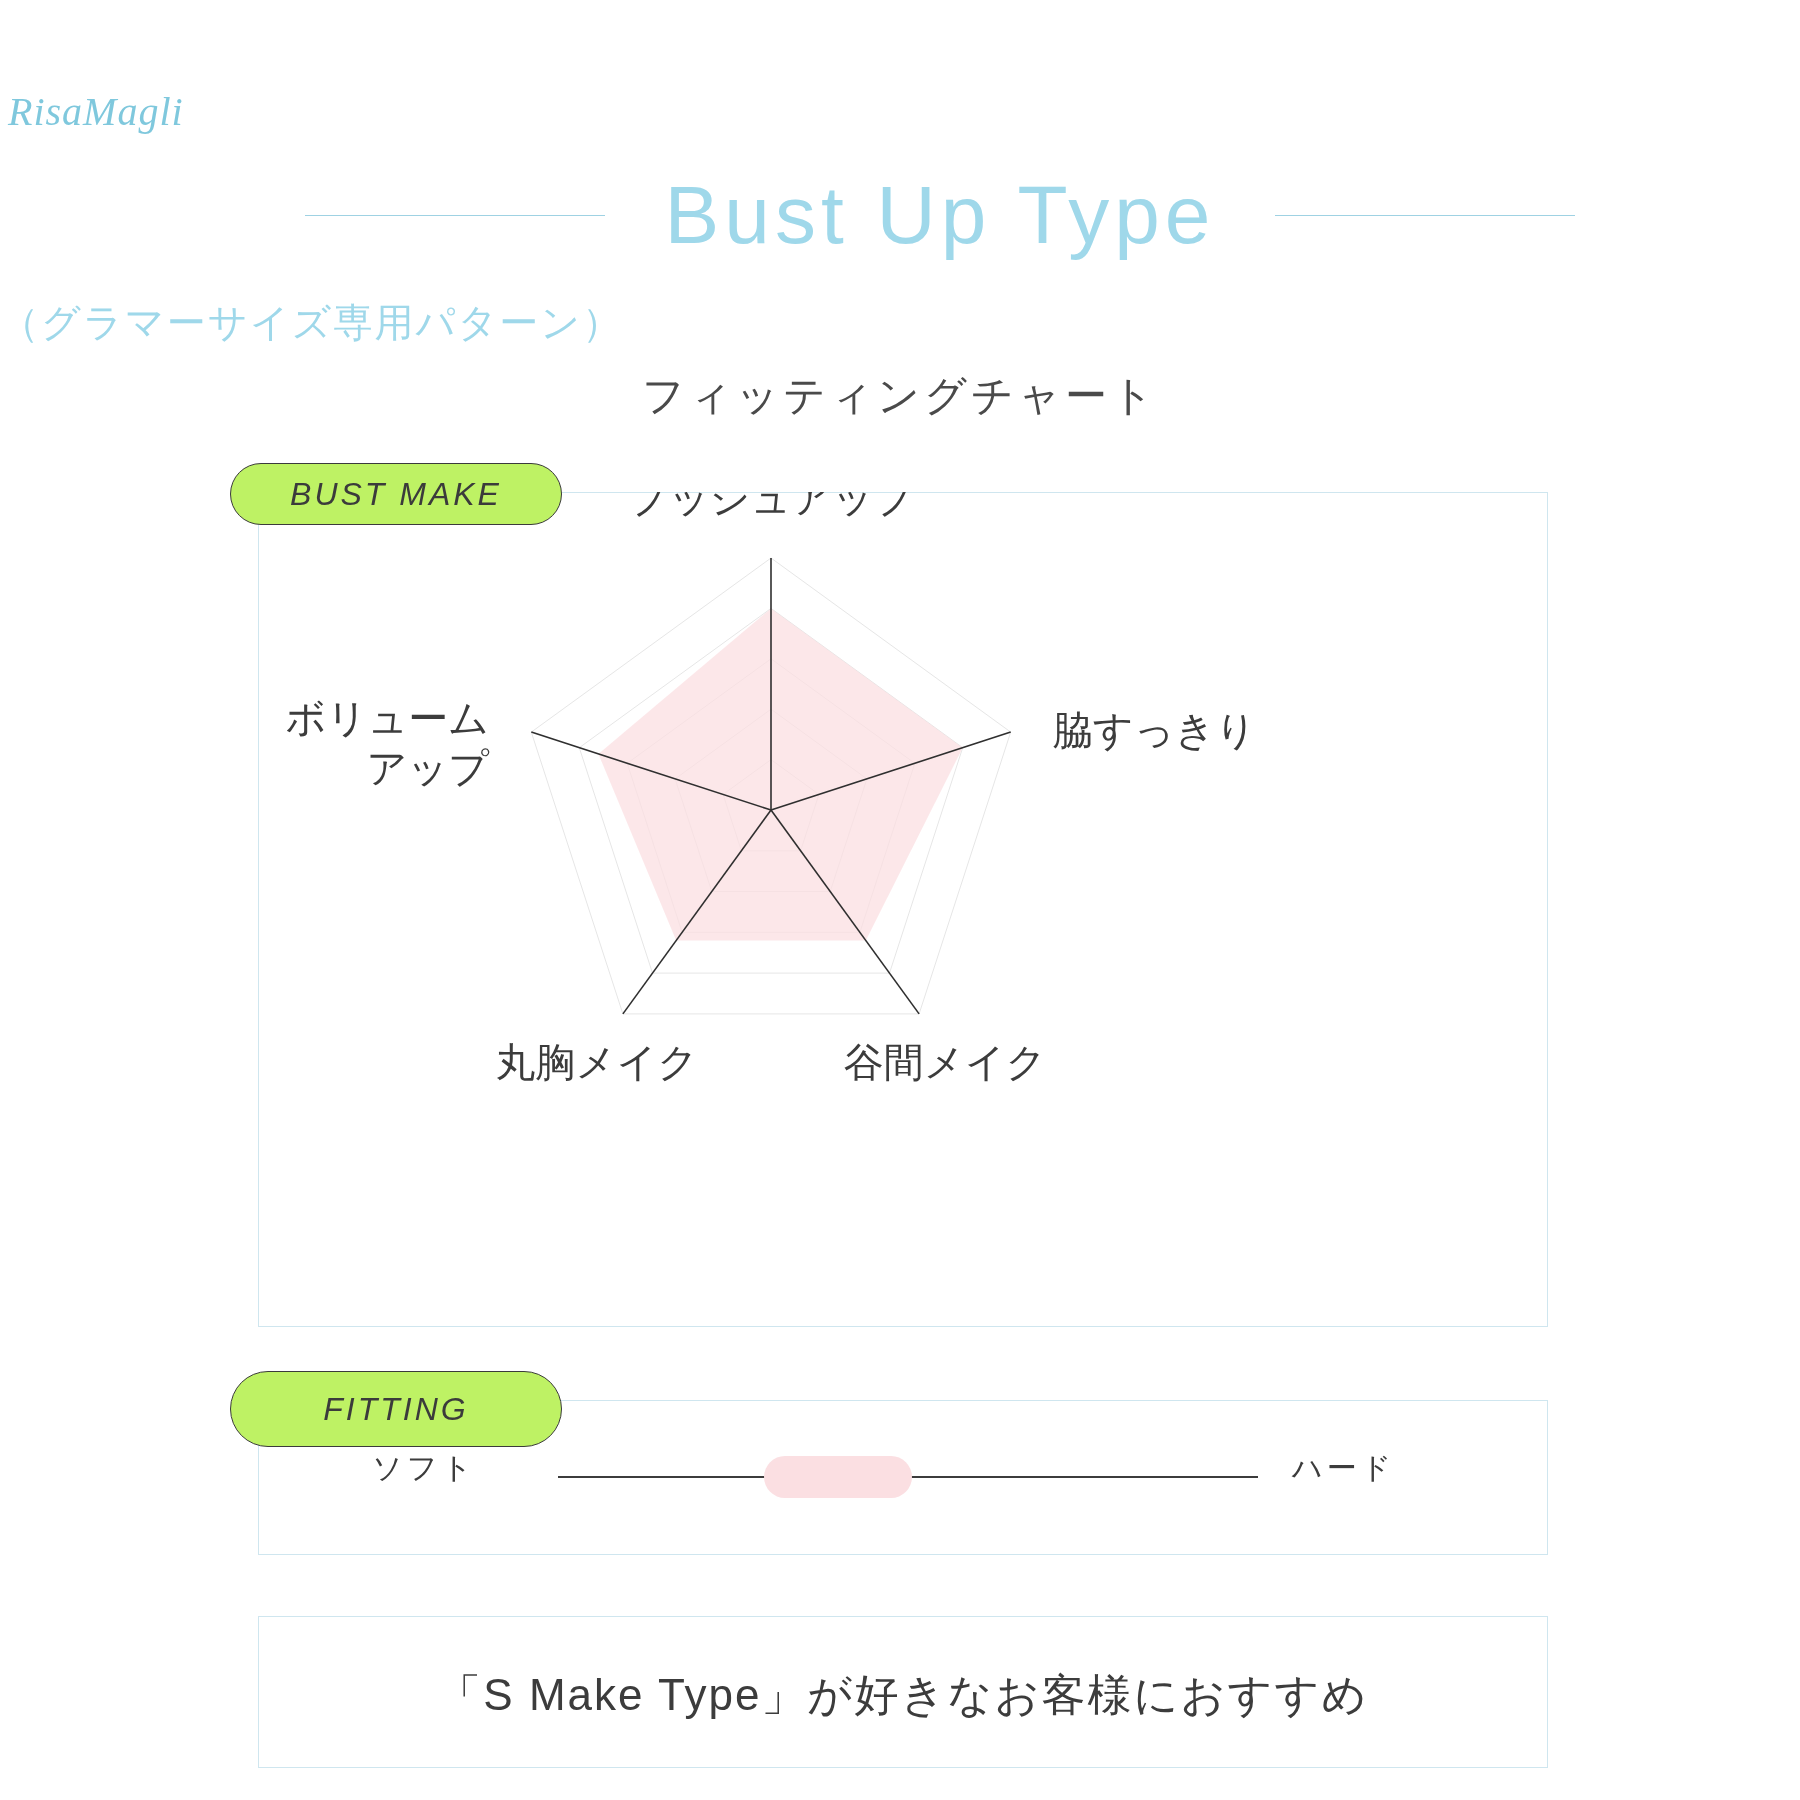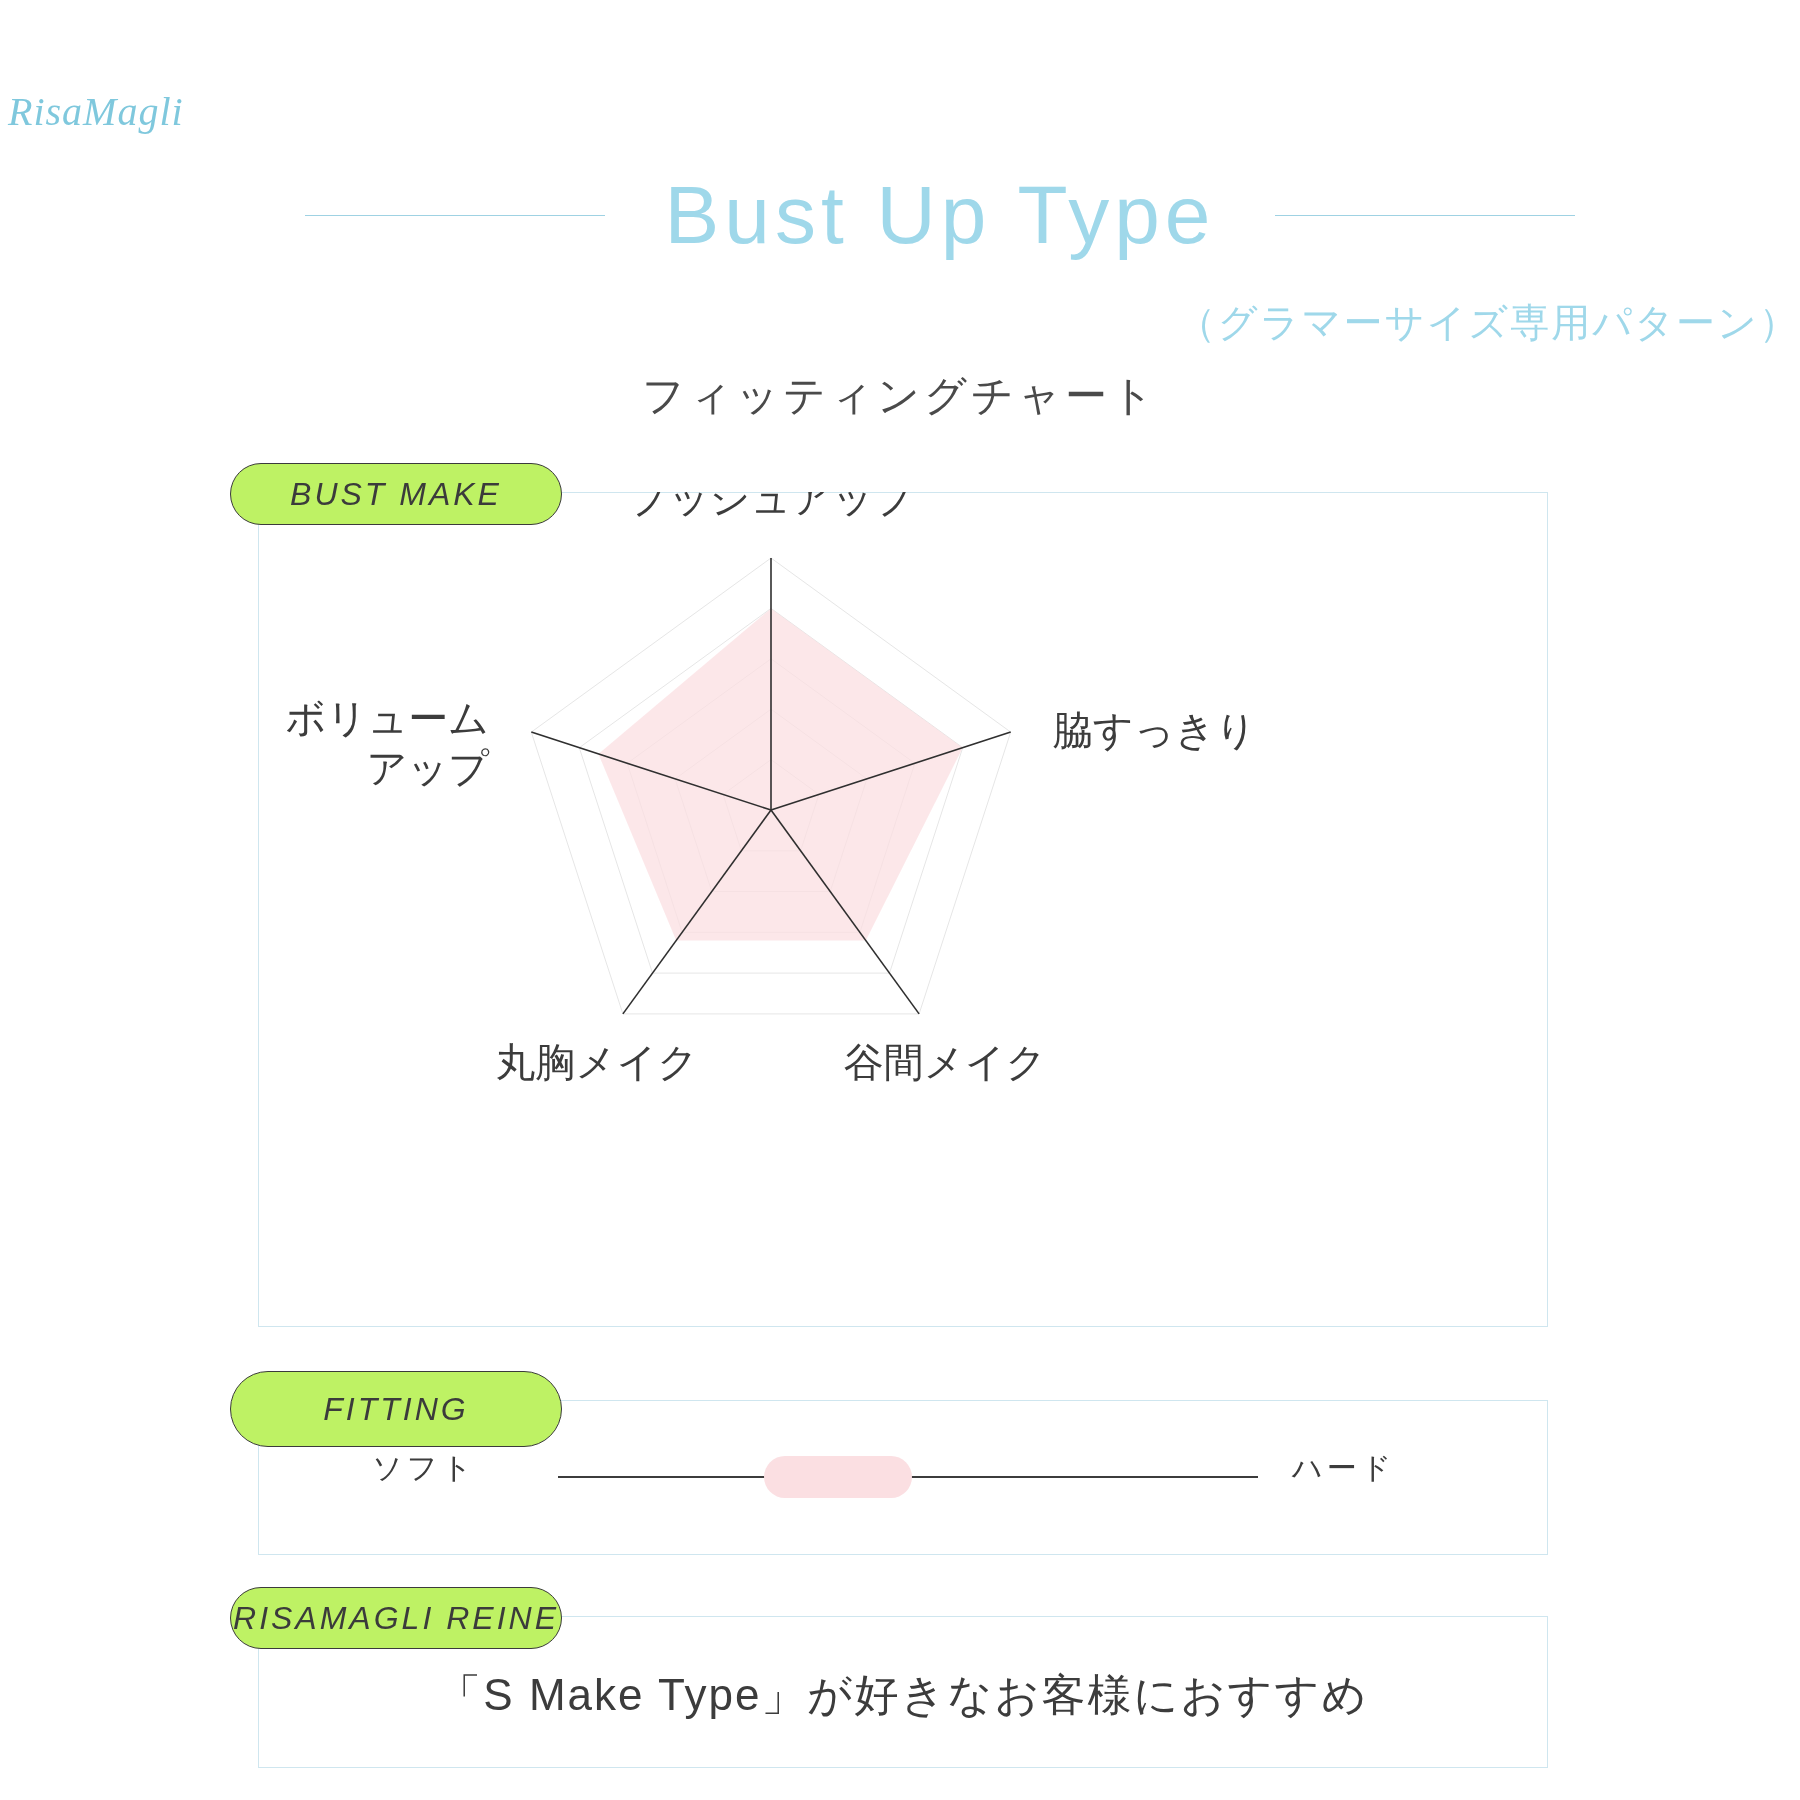--- a/index.html
+++ b/index.html
@@ -65,21 +65,21 @@
     color: #9fd8ea;
     white-space: nowrap;
     line-height: 1.1;
   }
 
   .sub-title {
     position: absolute;
     top: 296px;
     left: 0;
     width: 1800px;
-    text-align: right;
+    text-align: left;
     font-size: 39px;
     letter-spacing: 2px;
     color: #9fd8ea;
     font-weight: 300;
   }
   .sub-title-2 {
     position: absolute;
     top: 368px;
     left: 0;
     width: 1800px;
@@ -262,16 +262,15 @@
   </div>
 
   <div class="section" id="fitting-section"></div>
   <div class="section-chip" id="fitting-chip">FITTING</div>
   <div class="fit-label" id="fit-soft">ソフト</div>
   <div class="fit-label" id="fit-hard">ハード</div>
   <div id="fit-line"></div>
   <div id="fit-marker" style="left: 764px;"></div>
 
   <div class="section" id="reine-section"></div>
-  <div class="section-chip" id="reine-chip">RISAMAGLI REINE</div>
   <div id="reine-text">「S Make Type」が好きなお客様におすすめ</div>
 
 </div>
 
 </body></html>

